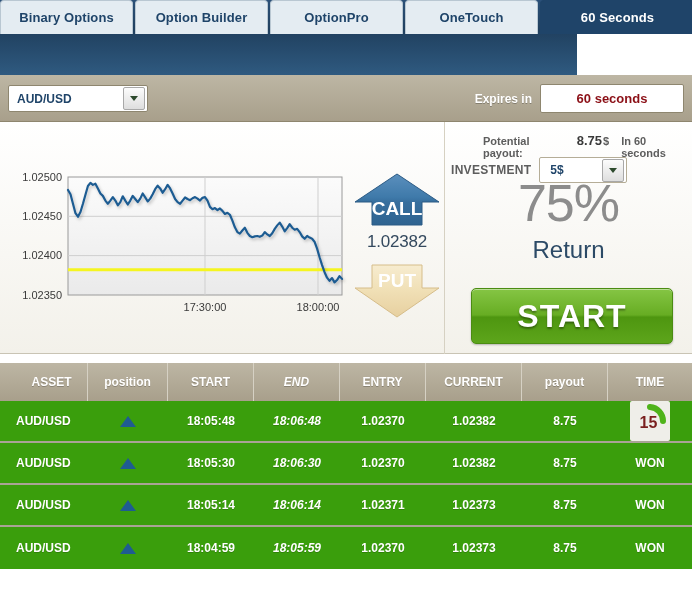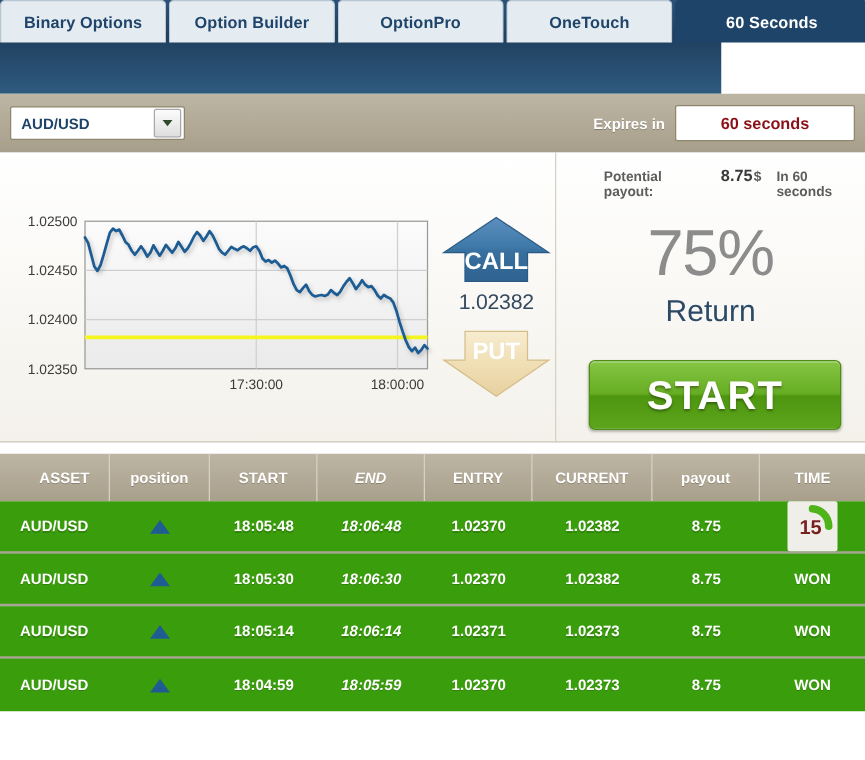--- a/index.html
+++ b/index.html
@@ -455,20 +455,29 @@
     </div>
 
     <div class="right">
       <div class="payout-row">
         <span class="lbl">Potential payout:</span>
         <span class="amt">8.75</span>
         <span class="cur">$</span>
         <span class="in60">In 60 seconds</span>
       </div>
 
+      <div class="invest-row">
+        <span class="invest-lbl">INVESTMENT</span>
+        <span class="invest-select">
+          <span class="val">5$</span>
+          <span class="dd-btn">
+            <span class="chev"></span>
+          </span>
+        </span>
+      </div>
 
       <div class="pct">75%</div>
       <div class="return-lbl">Return</div>
 
       <div class="start-btn">
         <span>START</span>
       </div>
     </div>
   </div>
 

